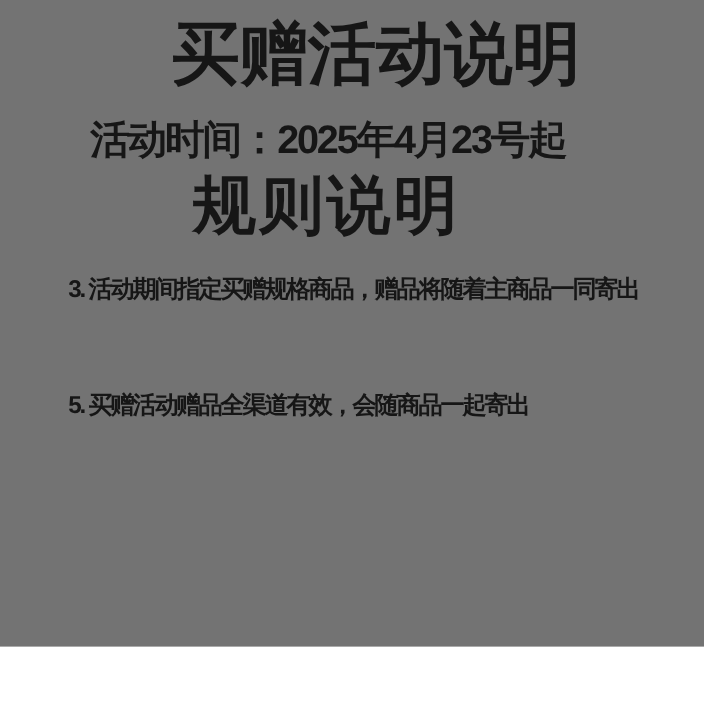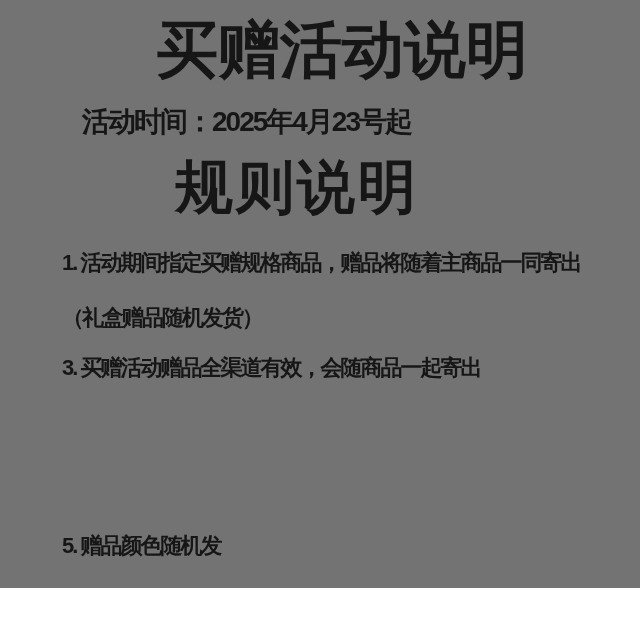--- a/index.html
+++ b/index.html
@@ -28,21 +28,21 @@
     font-weight: bold;
     letter-spacing: 0px;
     line-height: 1.15;
     color: #161616;
     white-space: nowrap;
   }
   .subtitle {
     position: absolute;
     top: 104px;
     left: 82px;
-    font-size: 28px;
+    font-size: 36px;
     font-weight: bold;
     letter-spacing: -2px;
     line-height: 1.25;
     color: #161616;
     white-space: nowrap;
   }
   .section-title {
     position: absolute;
     top: 152px;
     left: 0;
@@ -86,19 +86,17 @@
 
 <div class="page">
 
   <h1 class="main-title">买赠活动说明</h1>
 
   <div class="subtitle">活动时间：2025年4月23号起</div>
 
   <h2 class="section-title">规则说明</h2>
 
   <div class="rules">
-    <div class="rule rule-1">1. 活动期间指定买赠规格商品，赠品将随着主商品一同寄出</div>
-    <div class="rule rule-note">（礼盒赠品随机发货）</div>
-    <div class="rule rule-2">3. 买赠活动赠品全渠道有效，会随商品一起寄出</div>
-    <div class="rule rule-5">5. 赠品颜色随机发</div>
+    <div class="rule rule-1">3. 活动期间指定买赠规格商品，赠品将随着主商品一同寄出</div>
+    <div class="rule rule-2">5. 买赠活动赠品全渠道有效，会随商品一起寄出</div>
   </div>
 
 </div>
 
 </body></html>

